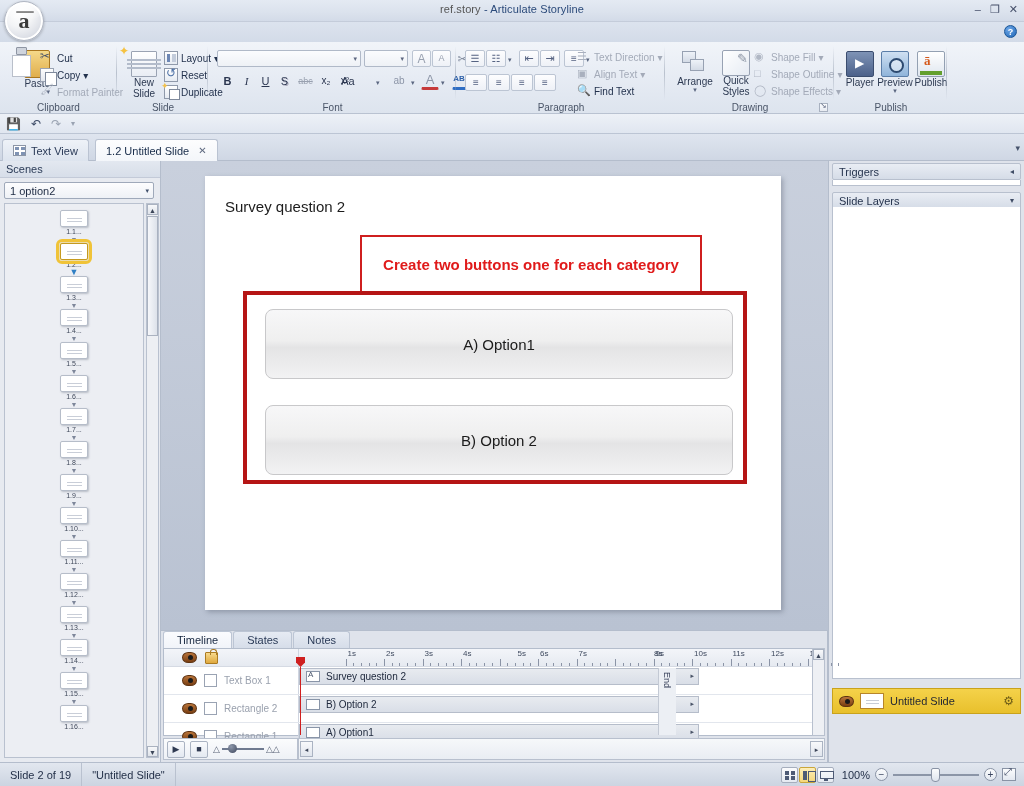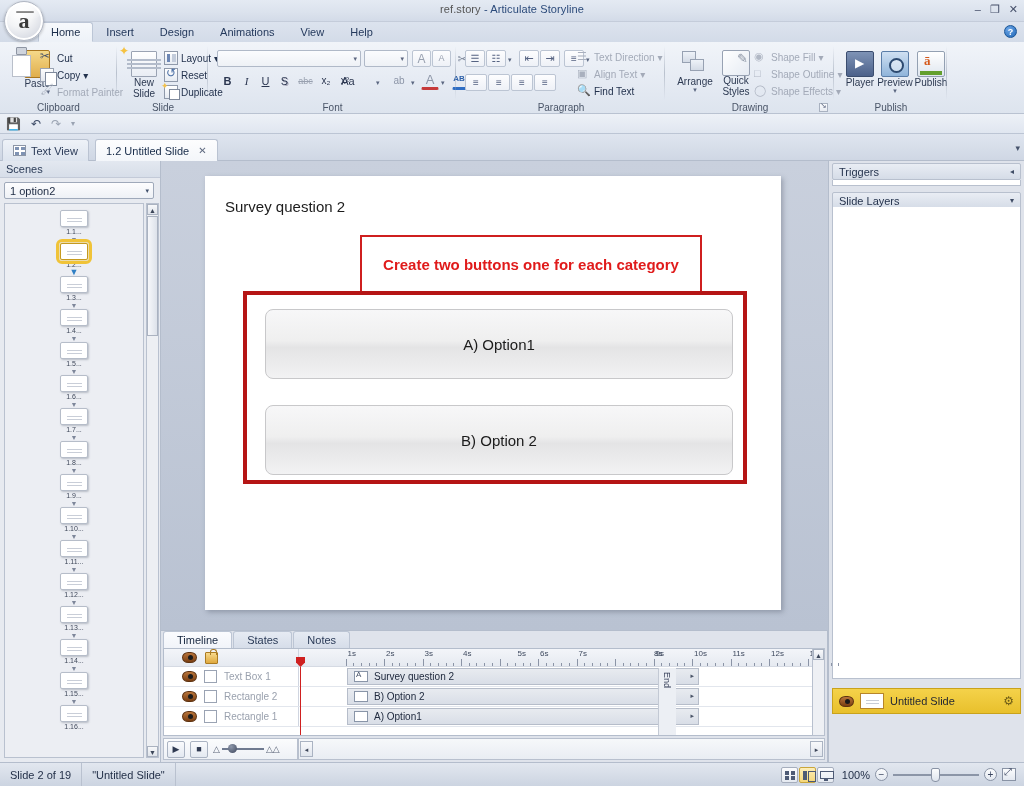--- a/index.html
+++ b/index.html
@@ -321,21 +321,21 @@
     background:linear-gradient(180deg,#f3f5f9,#e6eaf1); }
   .tl-hdrrow .left { width:135px; display:flex; align-items:center; gap:8px; padding-left:18px;
     border-right:1px solid #cfd5e0; }
   .lock { width:13px;height:12px;background:linear-gradient(180deg,#f7d98c,#dfa93f);
     border:1px solid #ab7b22; border-radius:1px; position:relative; }
   .lock::after{content:"";position:absolute;left:4px;top:-4px;width:5px;height:5px;
     border:1px solid #ab7b22;border-bottom:none;border-radius:3px 3px 0 0;}
   .ruler { flex:1; position:relative; }
   .ruler .tick { position:absolute; bottom:0; width:1px; background:#8b94a6; }
   .ruler .lbl { position:absolute; top:0px; font-size:8px; color:#3f4a5f; }
-  .tl-row { height:20px; display:flex; border-bottom:1px solid #e2e6ed;gap:48px; }
+  .tl-row { height:28px; display:flex; border-bottom:1px solid #e2e6ed; }
   .tl-row .left { width:135px; display:flex; align-items:center; gap:7px; padding-left:18px;
     border-right:1px solid #cfd5e0; }
   .tl-row .rname { font-size:10px; color:#9aa1ae; }
   .chkbox { width:13px;height:13px;background:#fff;border:1px solid #9aa3b3; }
   .tl-row .right { flex:1; position:relative; }
   .tl-bar {
     position:absolute; left:0; top:1px; height:17px; width:calc(100% - 125px);
     background:linear-gradient(180deg,#e8ebf0,#d9dee7); border:1px solid #b6bdca;
     display:flex; align-items:center; gap:6px; padding:0 6px; font-size:10px; color:#212b3f;
   }
@@ -418,28 +418,20 @@
       <span>✕</span>
     </div>
   </div>
 
   <div class="orb">
     <div class="bar"></div>
     <div class="a">a</div>
   </div>
 
   <div class="tabstrip">
-    <div class="tabs">
-      <div class="tab active">Home</div>
-      <div class="tab">Insert</div>
-      <div class="tab">Design</div>
-      <div class="tab">Animations</div>
-      <div class="tab">View</div>
-      <div class="tab">Help</div>
-    </div>
     <div class="helpbtn">?</div>
   </div>
 
   <div class="ribbon">
 
     <div class="rgroup" style="left:0;width:117px;">
       <div class="bigbtn" style="left:8px;top:8px;width:42px;align-items:flex-end;">
         <span class="ic-paste"></span>
         <span class="cap">Paste</span>
         <span class="arrowdn">▾</span>

